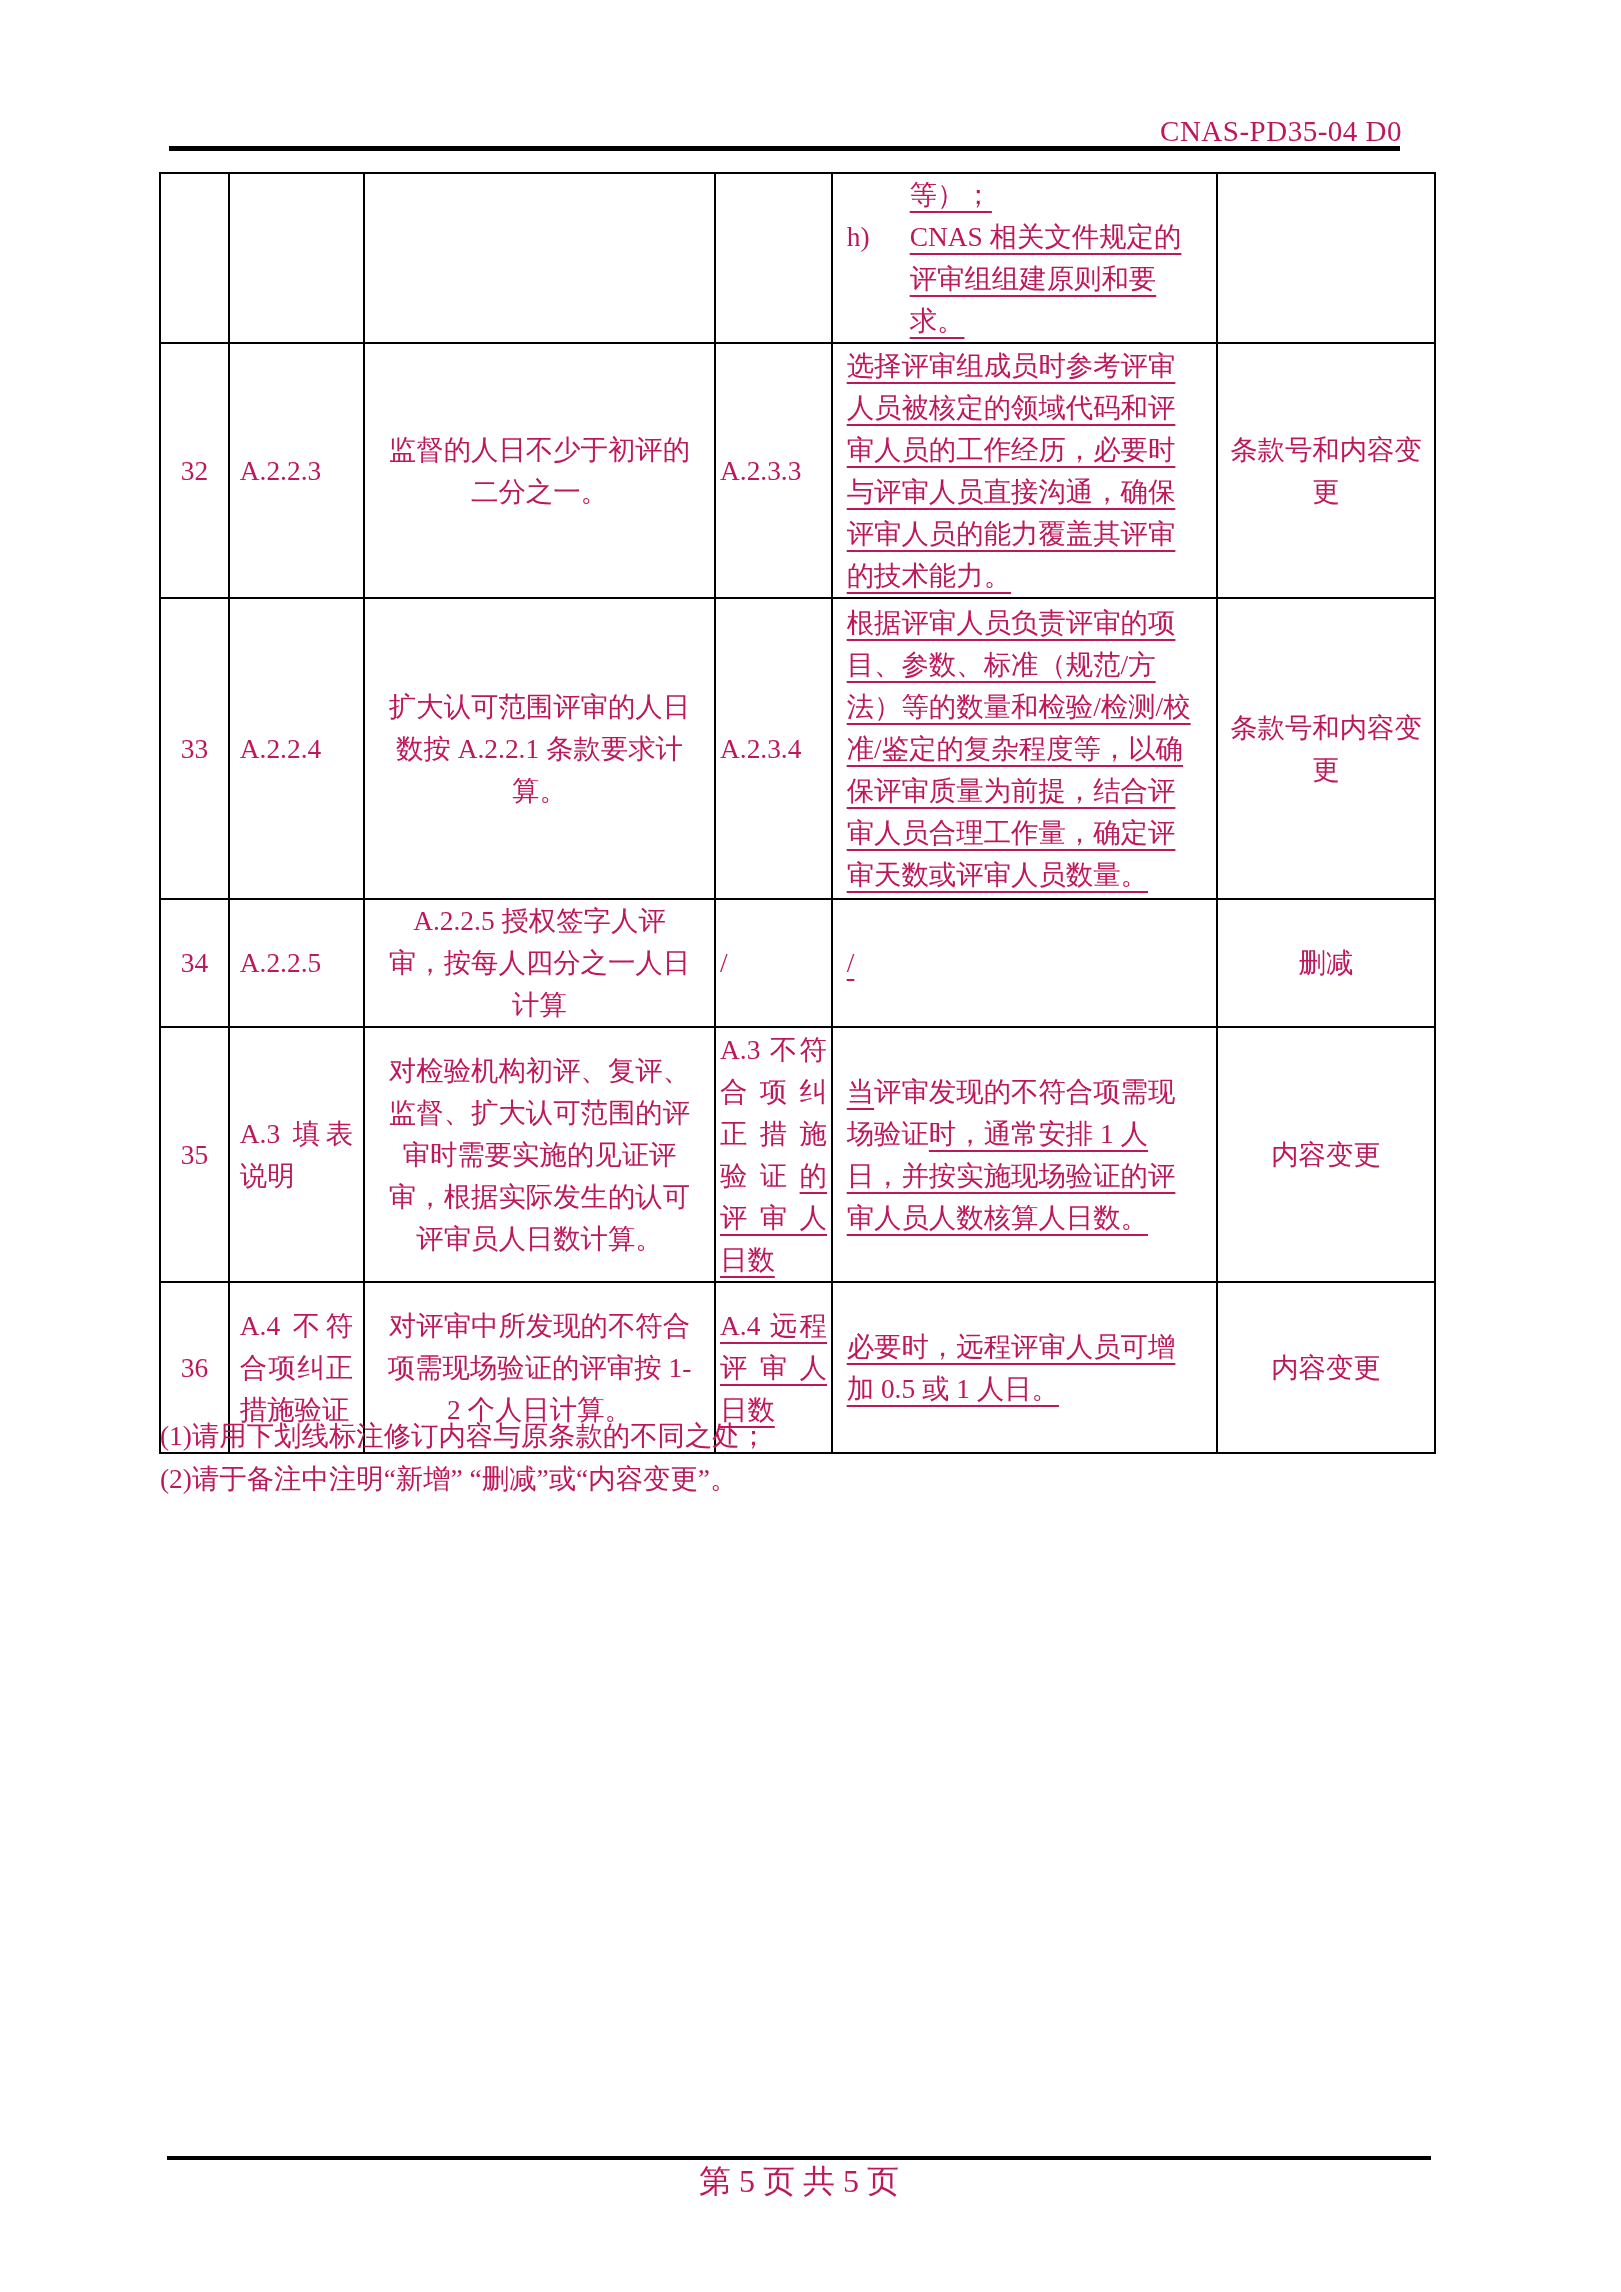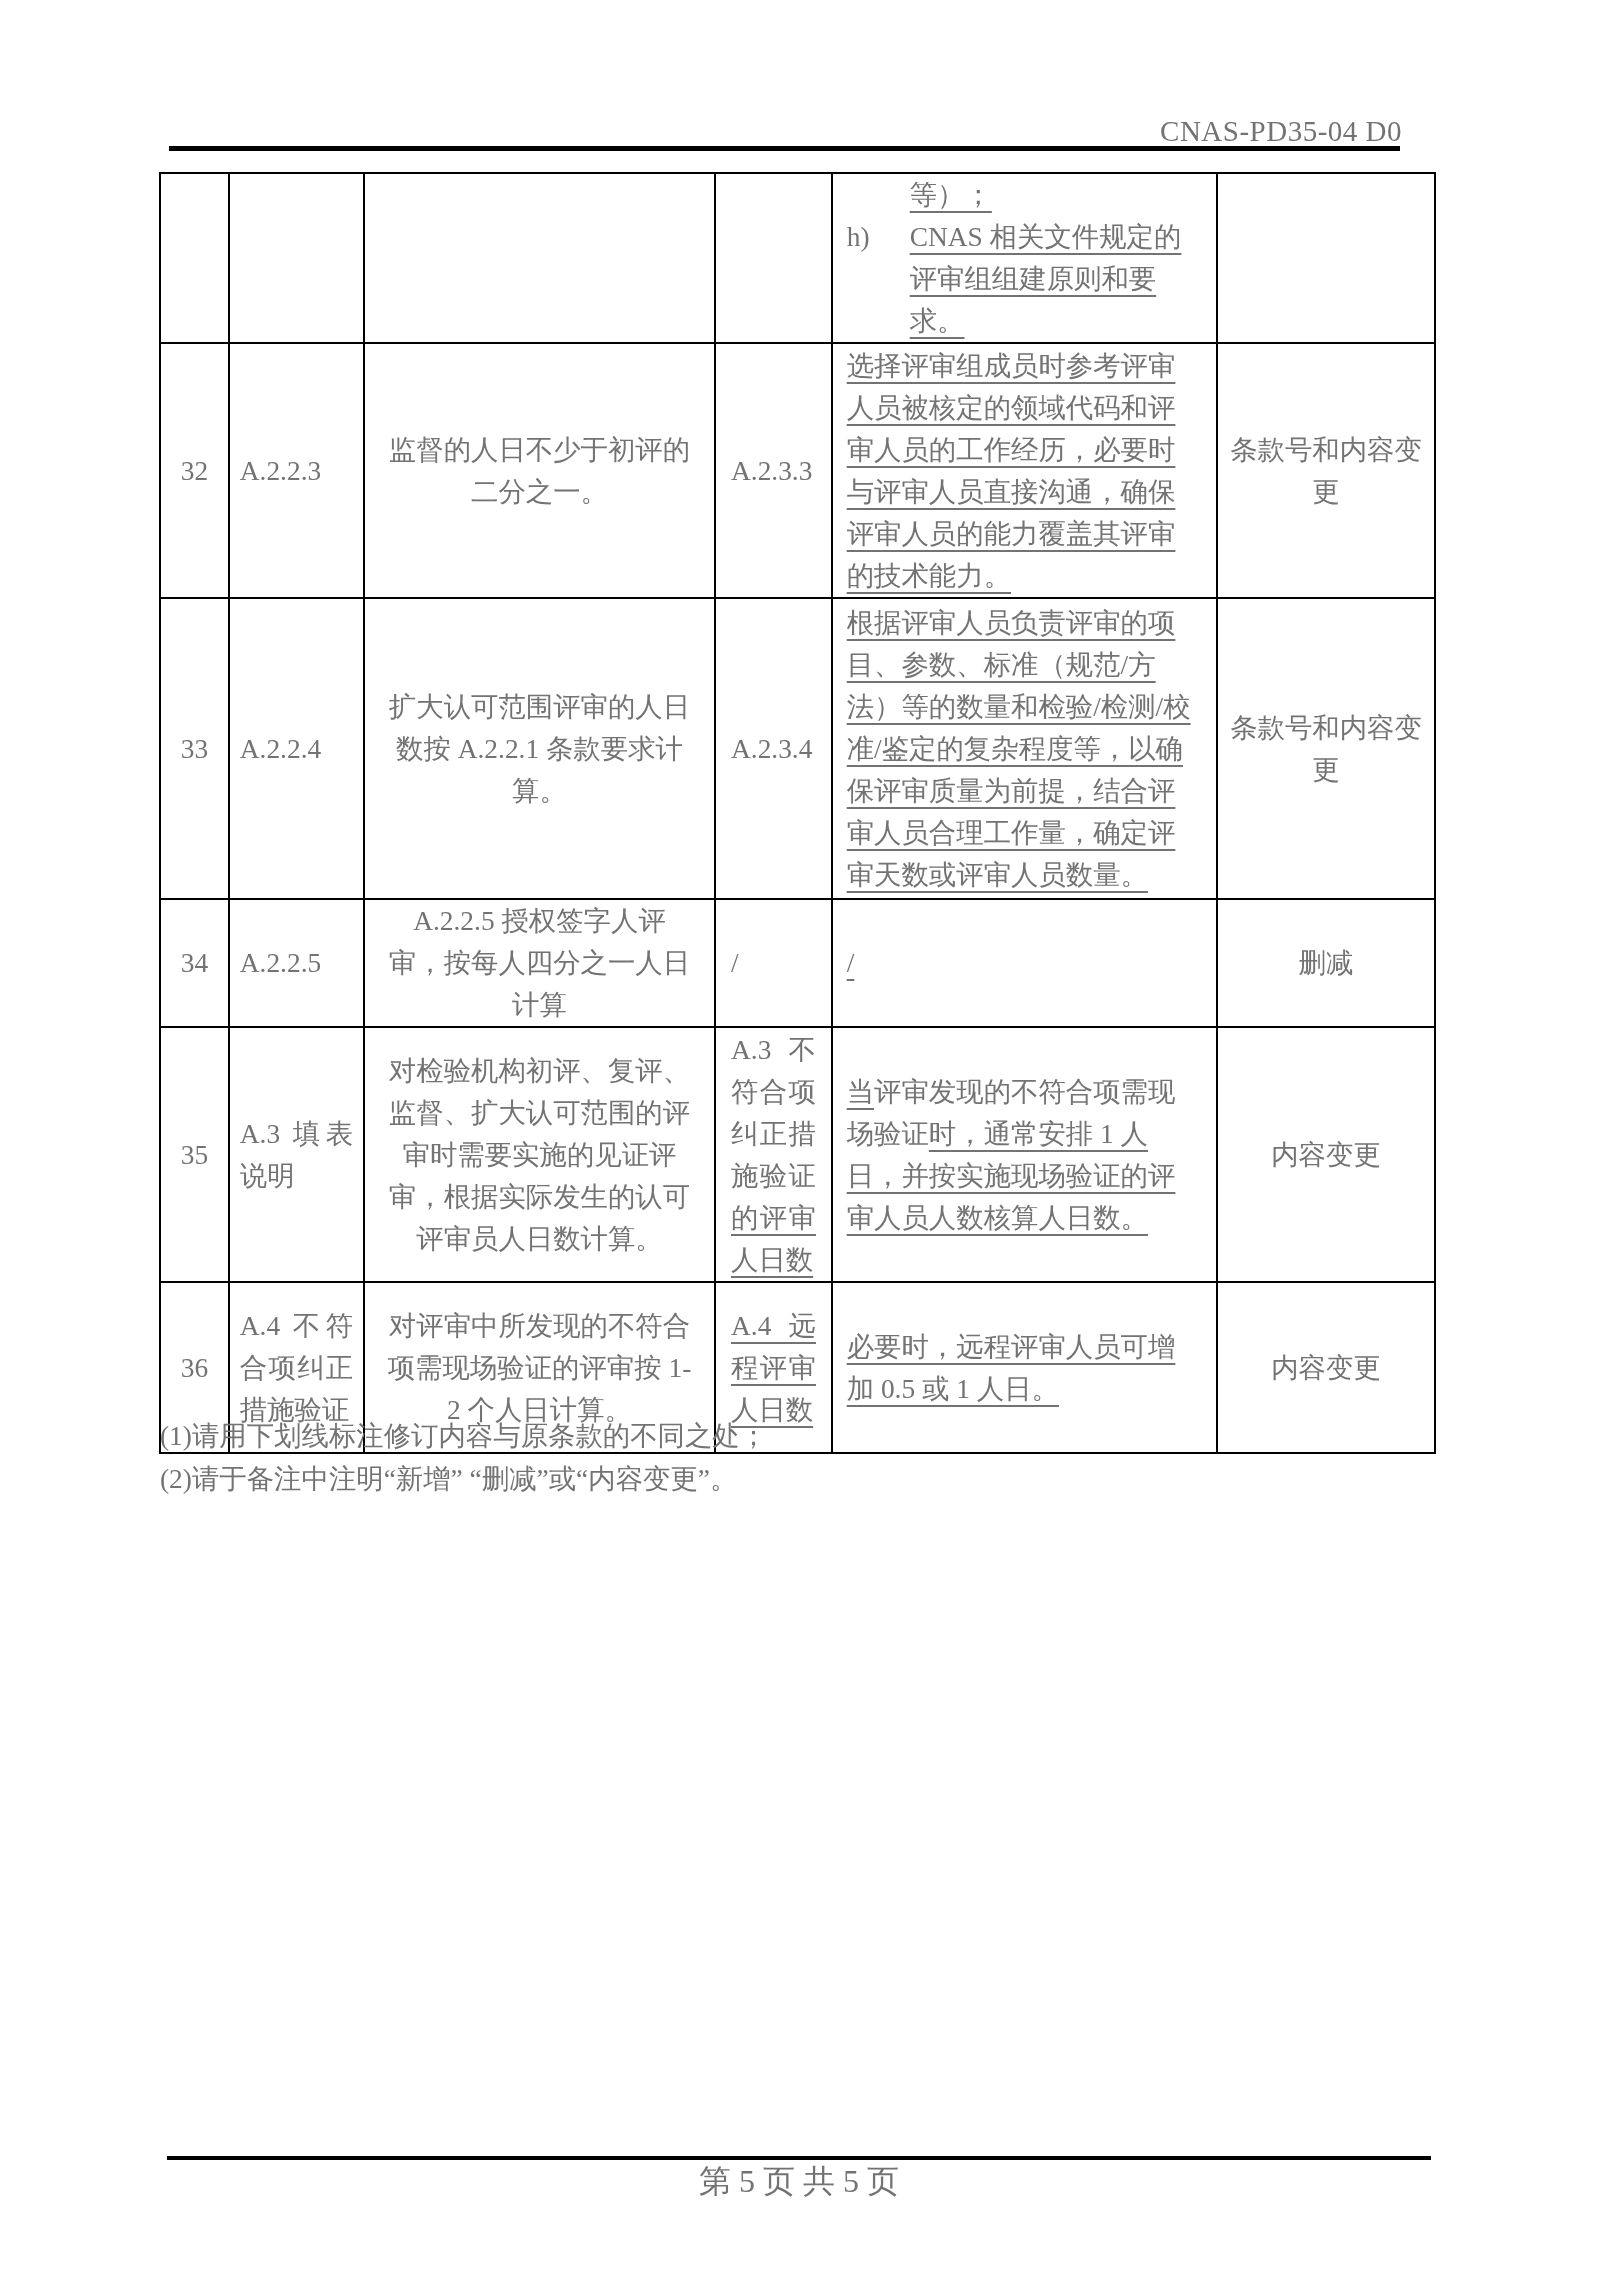--- a/index.html
+++ b/index.html
@@ -3,21 +3,21 @@
 <meta charset="utf-8">
 <style>
   * { margin: 0; padding: 0; box-sizing: border-box; }
   html, body { background: #e8e8e8; }
   .page {
     position: relative;
     width: 1621px;
     height: 2293px;
     background: #ffffff;
     font-family: "Liberation Serif", "DejaVu Serif", serif;
-    color: #737373;
+    color: #be185d;
     overflow: hidden;
   }
   .doc-code {
     position: absolute;
     top: 116px;
     left: 0;
     width: 1402px;
     text-align: right;
     font-size: 29px;
     line-height: 31px;
@@ -50,21 +50,21 @@
   }
   tr.rp  { height: 127px; }
   tr.r32 { height: 255px; }
   tr.r33 { height: 301px; }
   tr.r34 { height: 128px; }
   tr.r35 { height: 255px; }
   tr.r36 { height: 171px; }
   td.c1 { text-align: center; padding: 0 19px; }
   td.c2 { padding: 0 9.8px; text-align: justify; word-break: break-all; }
   td.c3 { padding: 0 21.6px; text-align: center; margin-top: 32px; }
-  td.c4 { padding: 0 15px; text-align: justify; word-break: break-all; }
+  td.c4 { padding: 0 4px; text-align: justify; word-break: break-all; }
   td.c5 { padding: 0 13.7px; text-align: left; }
   td.c6 { padding: 0 4px; text-align: center; }
   .u {
     text-decoration: underline;
     text-decoration-thickness: 2px;
     text-underline-offset: 6.9px;
   }
   .hang-line1 { padding-left: 63px; }
   .hang { display: flex; }
   .hang-label { width: 63px; flex: none; }

